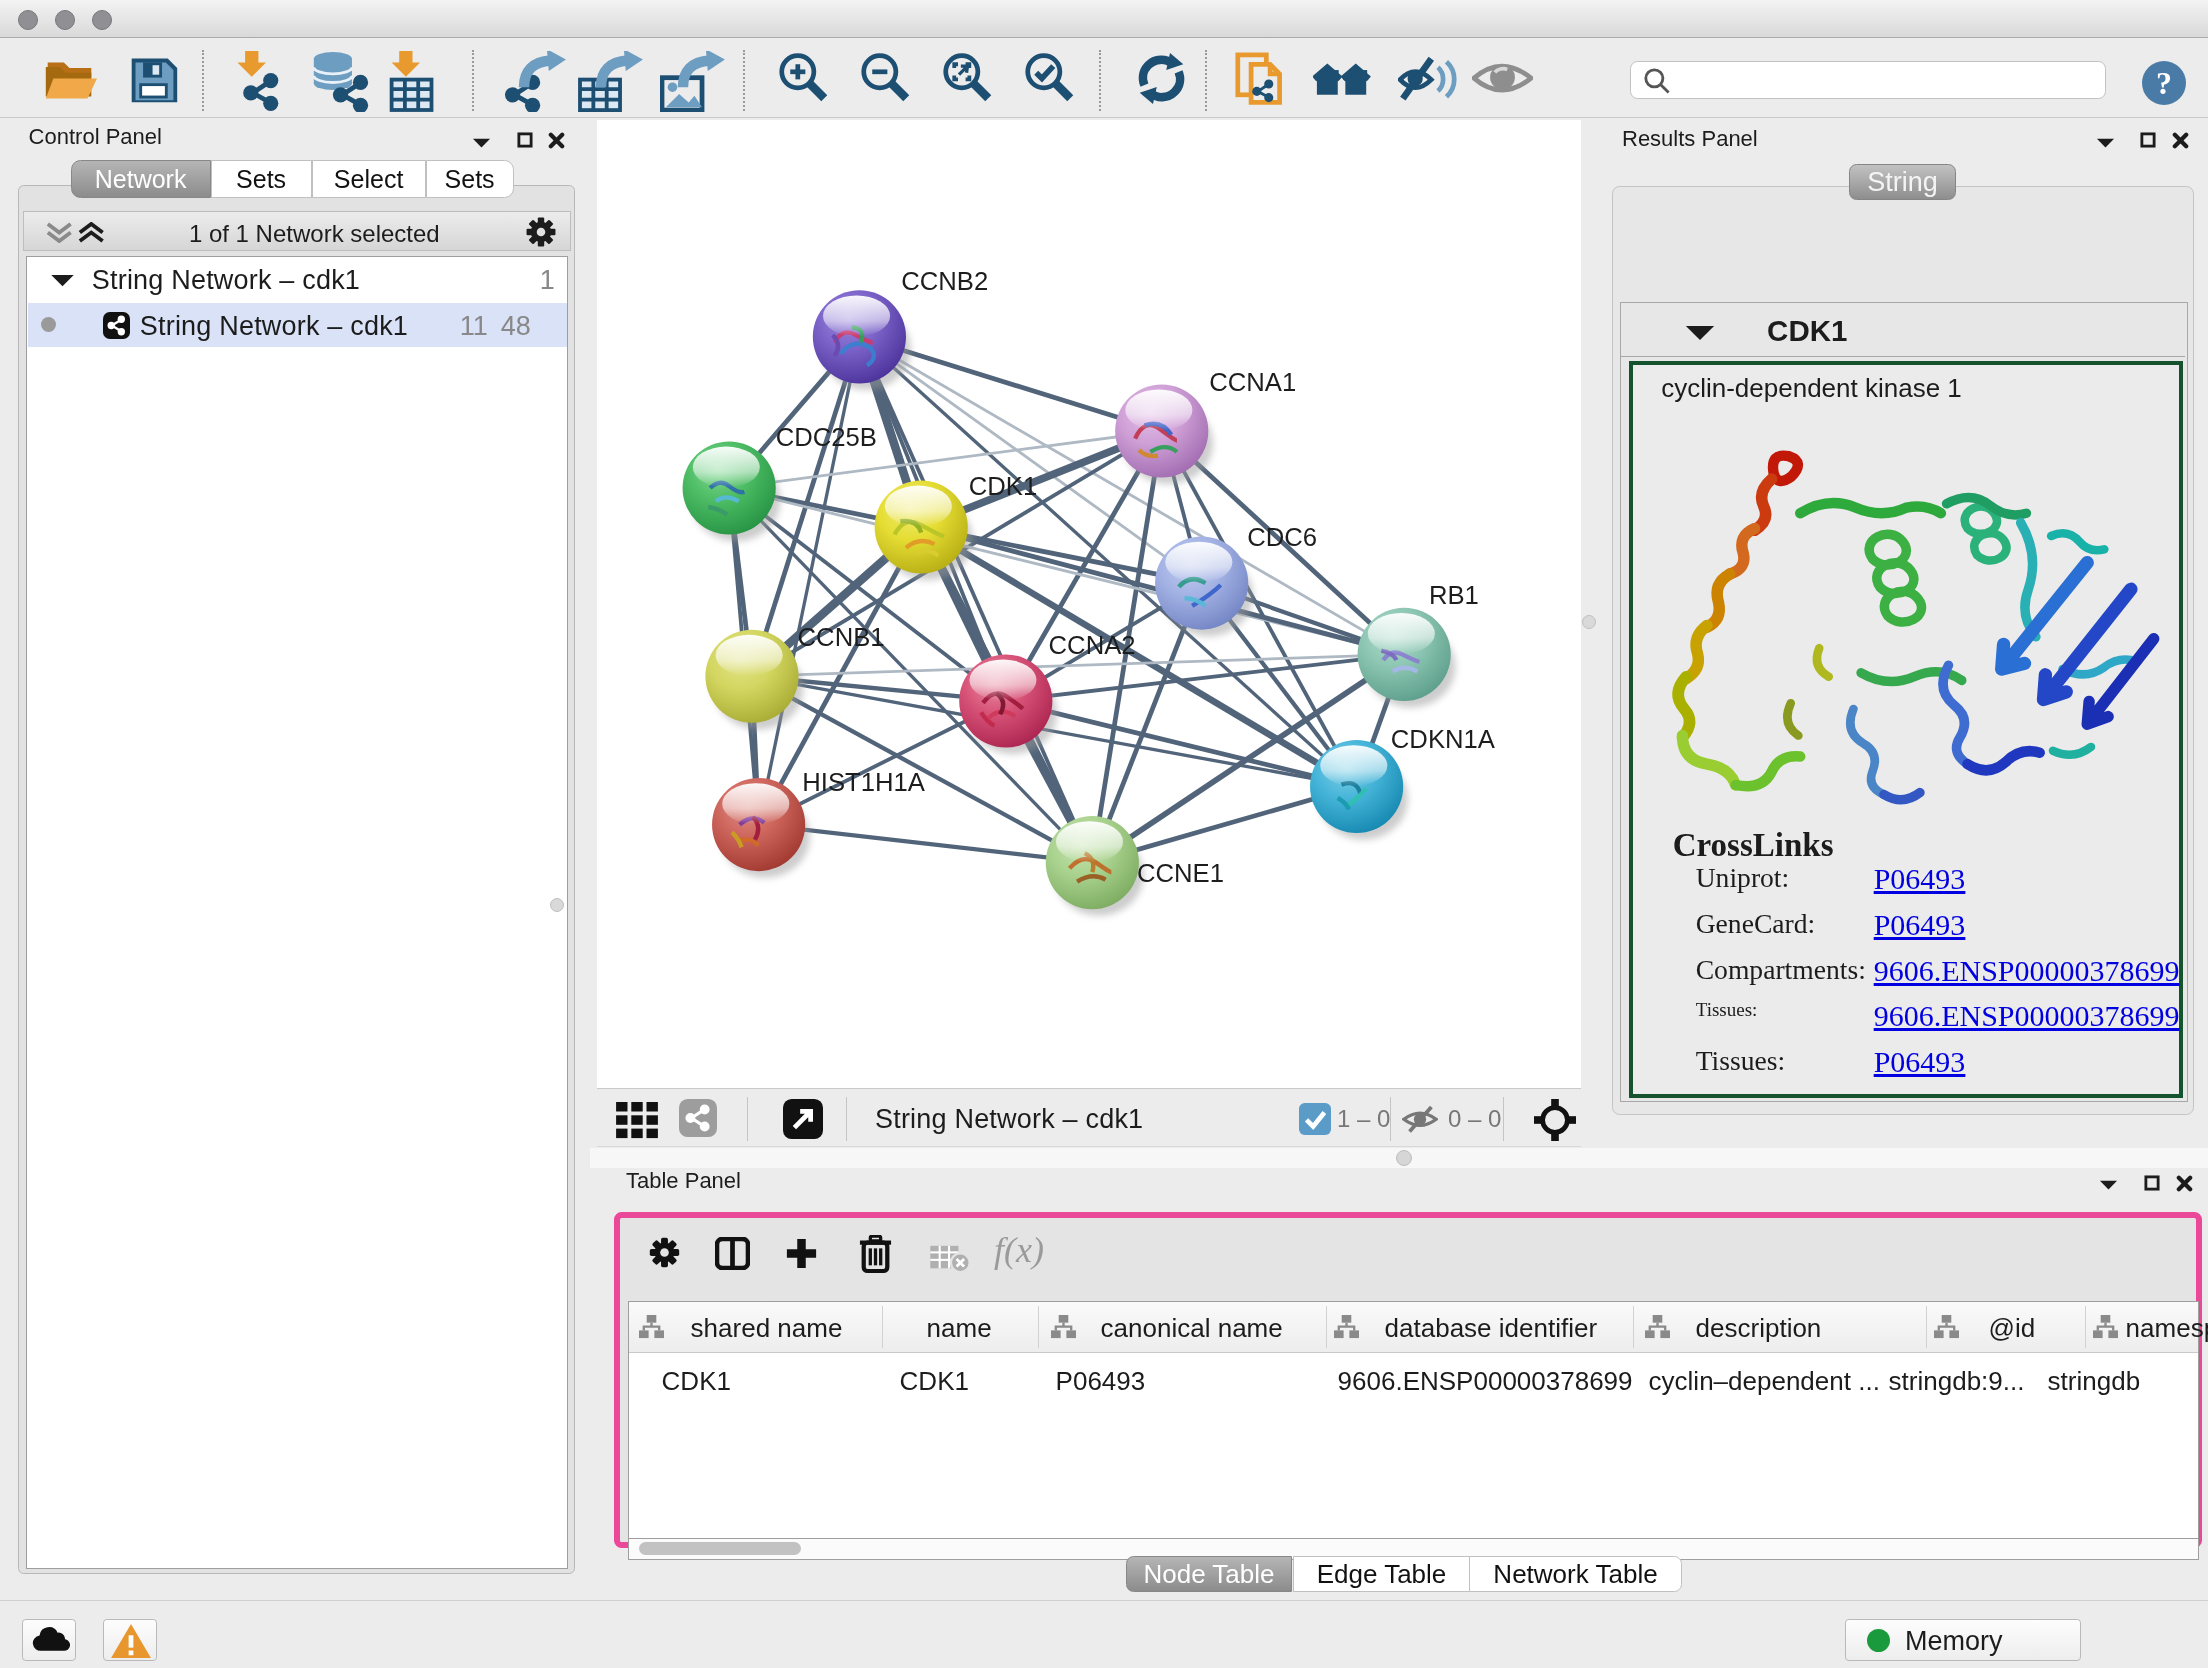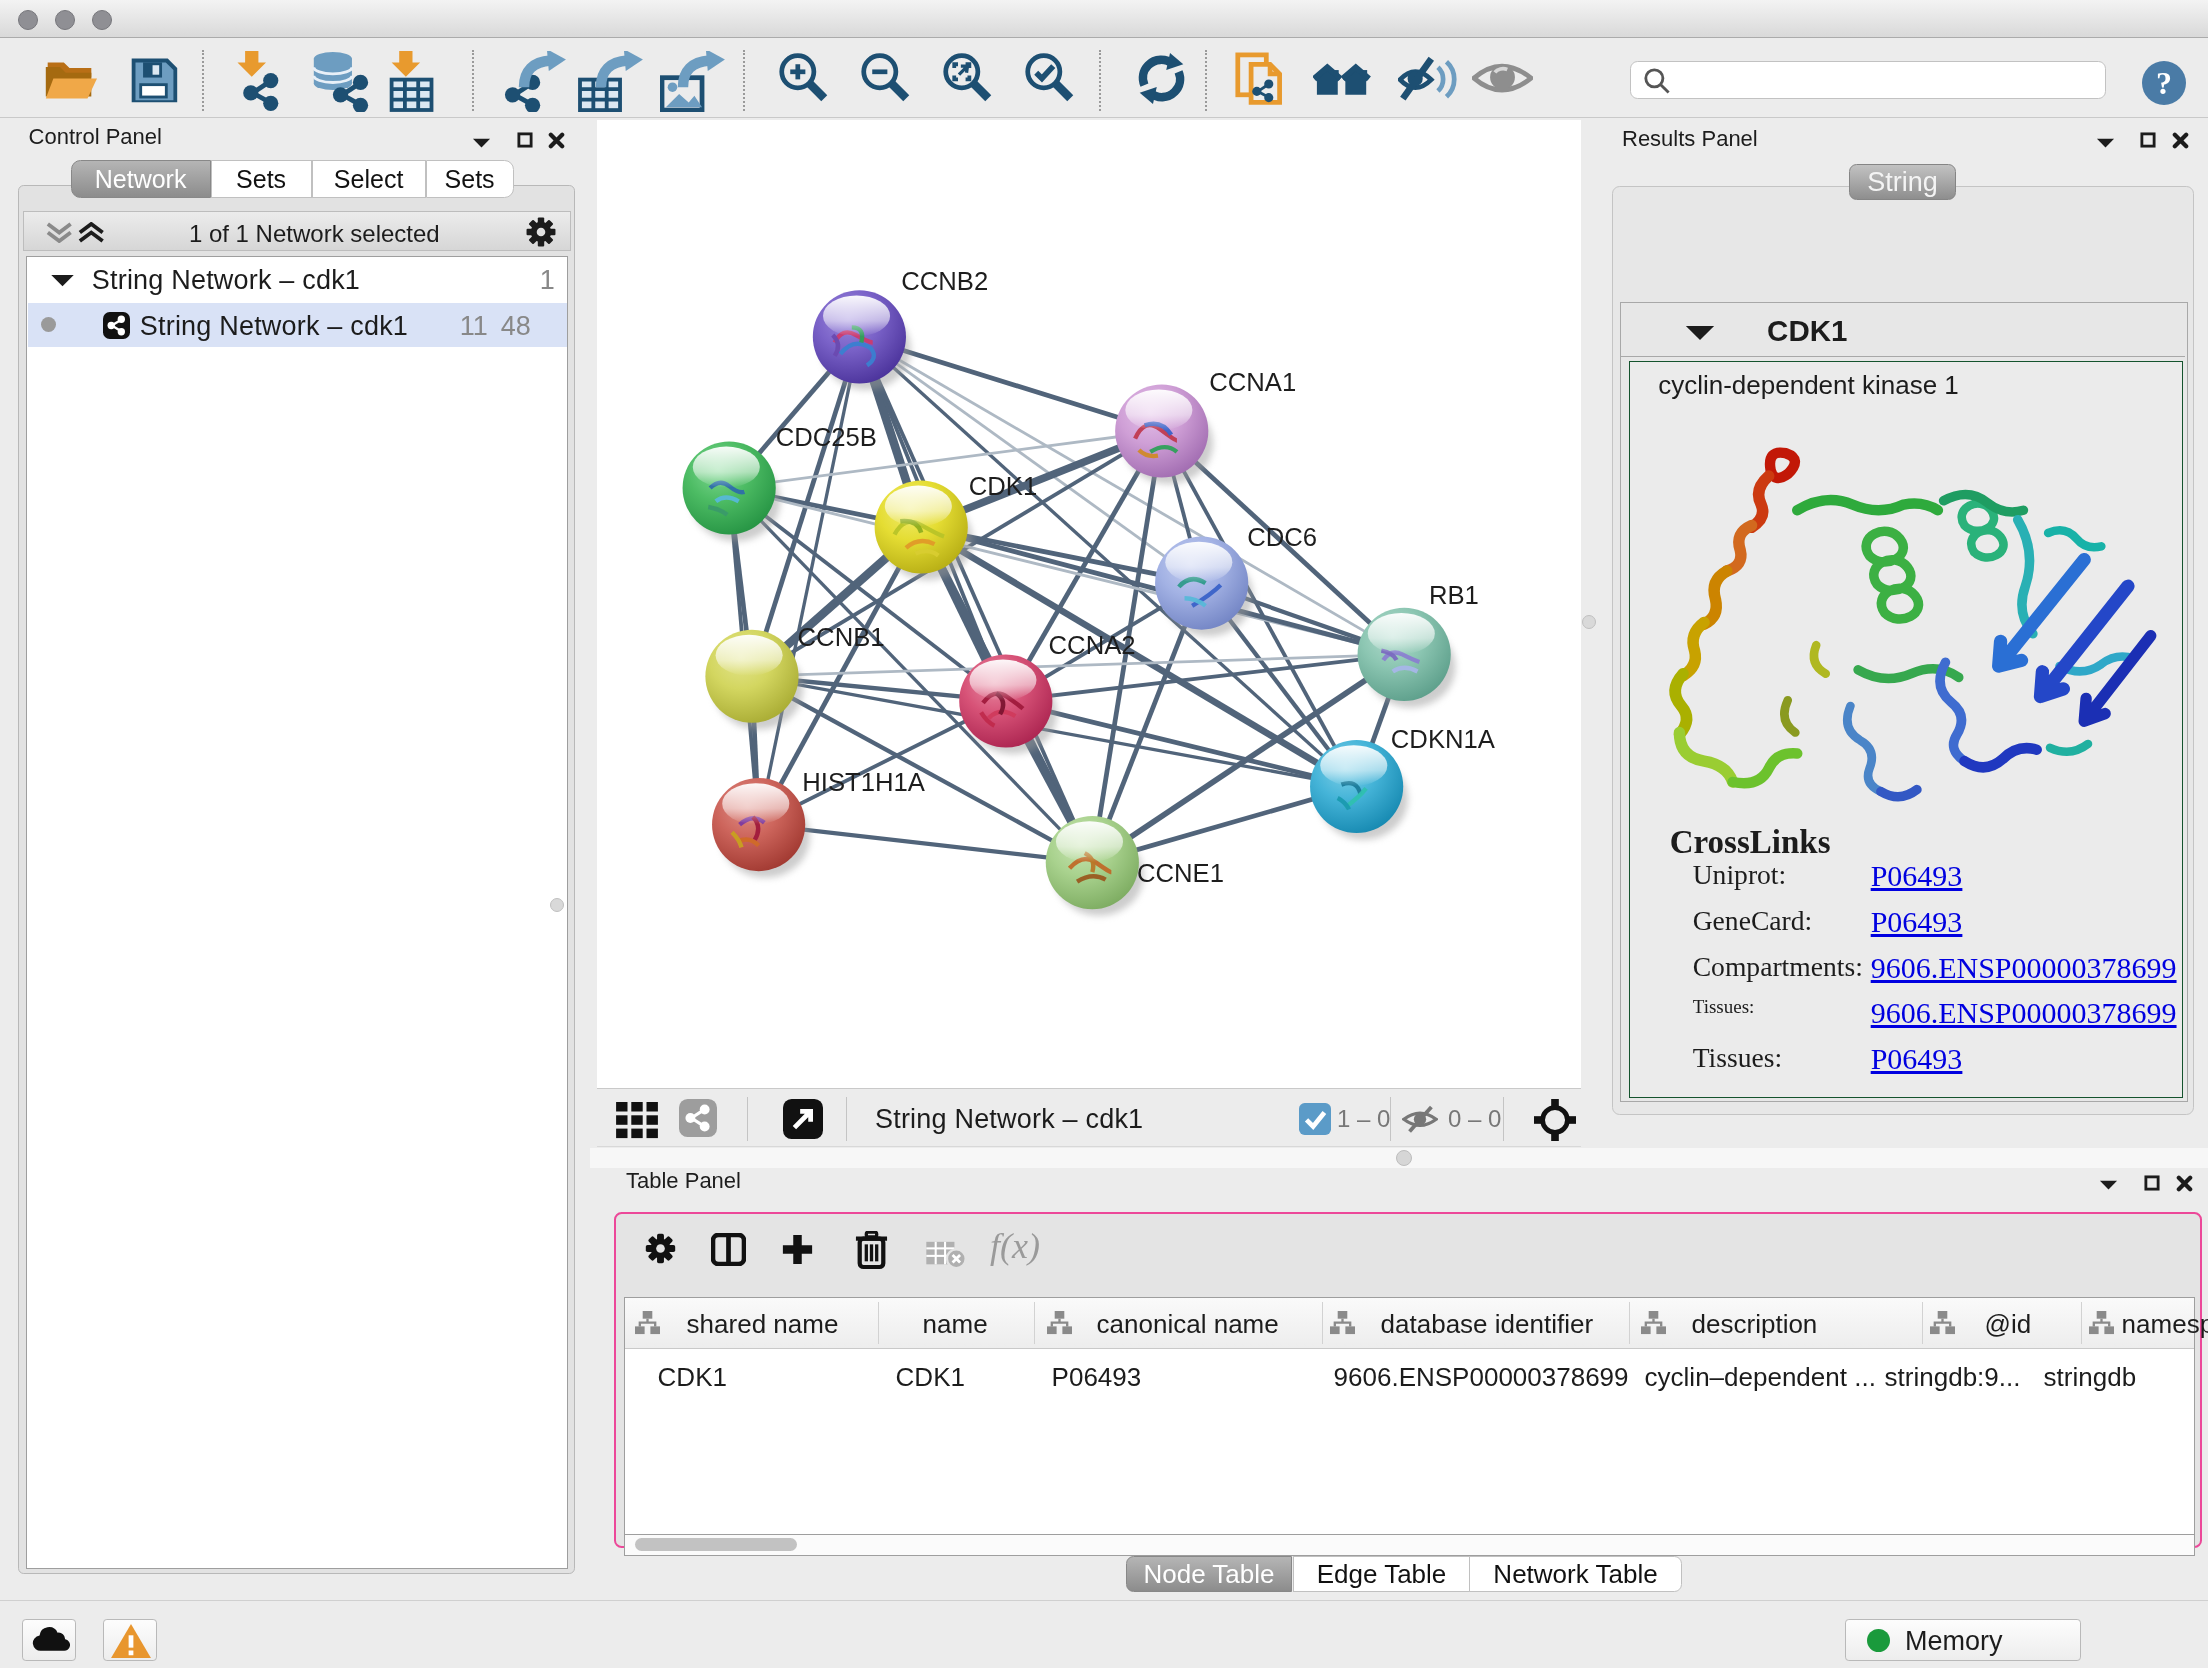--- a/index.html
+++ b/index.html
@@ -24,26 +24,26 @@
 #netstatus{left:597px;top:1088px;width:984px;height:59px;background:#ececec;border-top:1.9px solid #c9c9c9;border-bottom:1px solid #d8d8d8}
 #netgap{left:590px;top:1148px;width:1619px;height:20px;background:#f7f7f7}
 .vsep{position:absolute;top:7.6px;width:0;height:44px;border-left:1.9px solid #c4c4c4}
 #rpanel{left:1582px;top:120px;width:621px;height:1027px}
 #rbody{left:29.5px;top:66px;width:582px;height:929px;background:#e7e7e7;border:1px solid #c4c4c4;border-radius:7.6px}
 #stringtab{left:267px;top:44px;width:107px;height:36px;background:linear-gradient(#c2c2c2,#8e8e8e);border:1px solid #858585;border-radius:7.6px;color:#f4f4f4;font-size:27px;text-align:center;line-height:34px;z-index:5}
 #rbox1{left:7.6px;top:32px;width:568px;height:76px;border:1.9px solid #a8a8a8;background:#e7e7e7}
 .macbtn{position:absolute;top:21px;height:34px;background:#fff;border:1px solid #b9b9b9;border-radius:7.6px;font-size:26px;text-align:center;line-height:32px;color:#111}
 #rbox2{left:7.6px;top:115px;width:568px;height:800px;border:1.9px solid #a8a8a8;background:#e7e7e7}
 #cdk1hdr{left:0;top:0;width:564px;height:54px;border-bottom:1.9px solid #a8a8a8}
-#cdk1body{left:7.6px;top:58px;width:554px;height:737px;background:#ebebeb;border:1px solid #14532d}
+#cdk1body{left:7.6px;top:58px;width:554px;height:737px;background:#ebebeb;border:4px solid #14532d}
 .serif{font-family:Liberation Serif, serif}
 .xlrow{position:absolute;font-size:30px}
 .xlrow a{color:#0000e0;text-decoration:underline}
 #tpanel{left:590px;top:1168px;width:1619px;height:430px}
-#tbody{left:24px;top:44px;width:1588px;height:336px;background:#e4e4e4;border:2px solid #ec4899;border-radius:7.6px}
+#tbody{left:24px;top:44px;width:1588px;height:336px;background:#e4e4e4;border:6px solid #ec4899;border-radius:7.6px}
 #ttable{left:7.6px;top:83px;width:1571px;height:238px;background:#fff;border:1px solid #9e9e9e}
 #thead{left:0;top:0;width:1569px;height:51px;background:linear-gradient(#fafafa,#ededed);border-bottom:1.9px solid #c9c9c9}
 .th{position:absolute;top:11.4px;font-size:26px;color:#1c1c1c}
 .thsep{position:absolute;top:3.8px;width:0;height:42px;border-left:1.9px solid #d2d2d2}
 .td{position:absolute;top:64px;font-size:26px;color:#1c1c1c}
 #tscroll{left:7.6px;top:321px;width:1571px;height:21px;background:#fbfbfb;border:1px solid #9e9e9e;border-top:none}
 #tthumb{left:10.5px;top:2.9px;width:162px;height:13.3px;background:#c2c2c2;border-radius:6.7px}
 .btab{position:absolute;top:1556px;height:36px;font-size:26px;text-align:center;line-height:34px;background:#fff;border:1px solid #c0c0c0;color:#111}
 #statusbar{left:0;top:1600px;width:2208px;height:68px;background:#ececec;border-top:1.9px solid #d0d0d0}
 .sbtn{position:absolute;top:1619px;height:42px;background:linear-gradient(#fdfdfd,#ededed);border:1.9px solid #b9b9b9;border-radius:3.8px}

